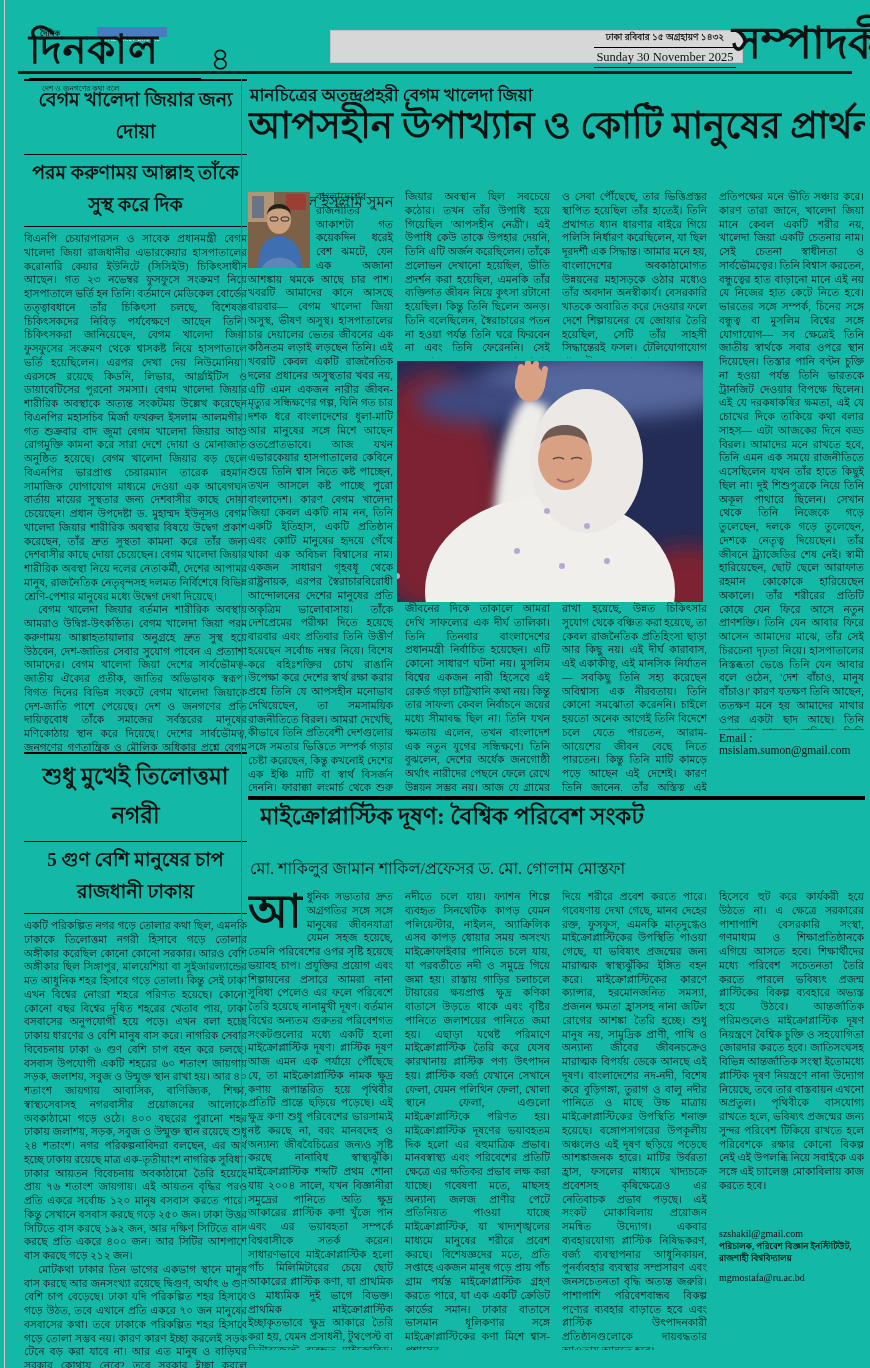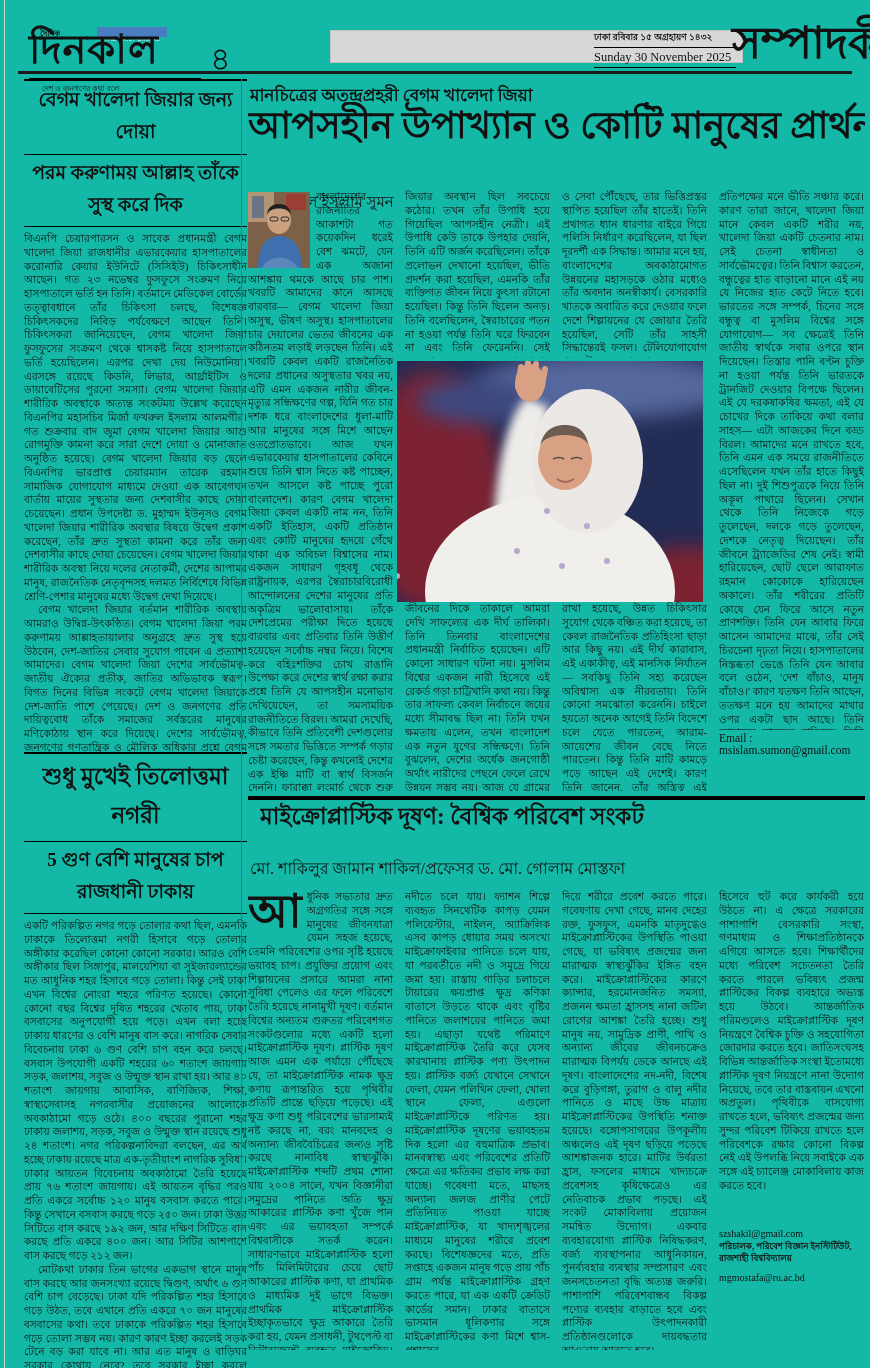--- a/index.html
+++ b/index.html
@@ -10,21 +10,21 @@
 
   
   .edition-label{left:40px;top:27px;font-size:8px;font-weight:bold;}
   .en-box{left:97px;top:27px;width:70px;height:10px;background:#4a7cc0;text-align:center;}
   .en-box span{font-size:5.5px;line-height:10px;color:#fff;letter-spacing:.4px;font-family:"Liberation Sans",sans-serif;}
   .masthead-title{left:29px;top:28px;font-size:40px;line-height:1.1;font-weight:bold;letter-spacing:1px;}
   .masthead-underline{left:29px;top:78px;width:172px;height:3px;background:#000;}
   .masthead-tagline{left:42px;top:83px;font-size:7.5px;}
   .page-num{left:210px;top:34px;font-size:32px;}
   .ad-box{left:330px;top:30px;width:411px;height:31px;background:#d7d7d7;border:1px solid #c2c2c2;}
-  .date-block{left:594px;top:30px;width:142px;}
+  .date-block{left:594px;top:30px;width:142px;text-align:center;}
   .date-bn{font-size:9px;font-weight:bold;}
   .date-rule{border:none;border-top:1px solid #000;margin:2px 0;}
   .date-en{font-size:12.5px;}
   .section-title{left:732px;top:20px;font-size:44px;font-weight:bold;line-height:1.1;}
   .header-rule{left:18px;top:71px;width:834px;height:3px;background:#1a1a1a;}
 
   
   .left-col{left:24px;top:79px;width:223px;}
   .lc-title{border-top:2.5px solid #000;border-bottom:1.5px solid #000;text-align:center;
             font-weight:bold;font-size:19px;padding:4px 0 5px;}

